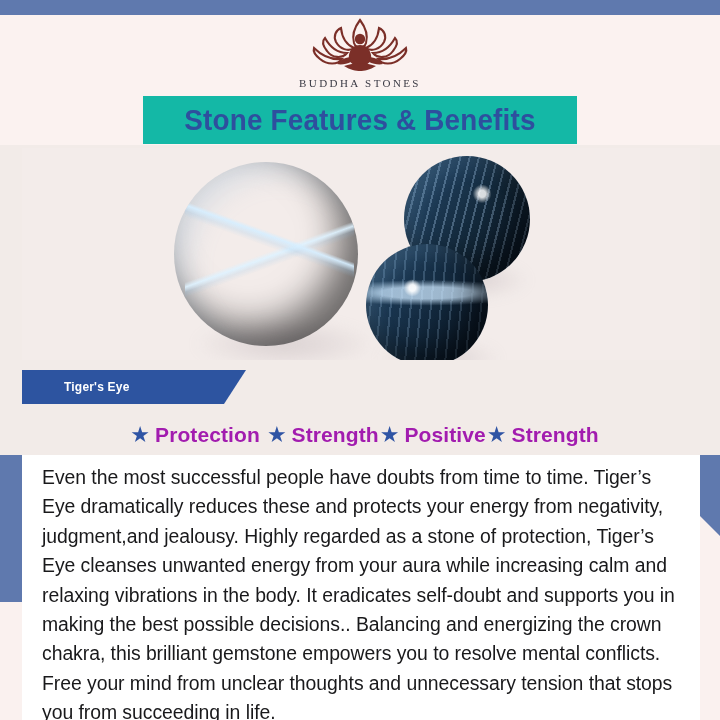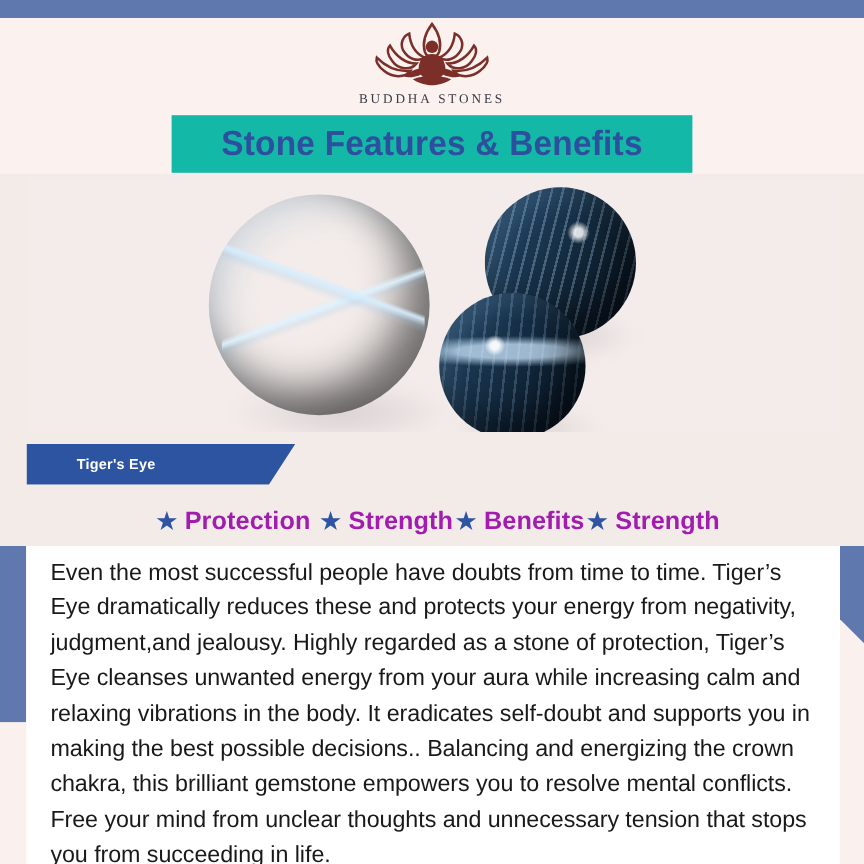--- a/index.html
+++ b/index.html
@@ -161,21 +161,21 @@
     <span class="benefit">
       <span class="star">★</span>
       <span class="lbl">Protection</span>
     </span>
     <span class="benefit">
       <span class="star">★</span>
       <span class="lbl">Strength</span>
     </span>
     <span class="benefit tight">
       <span class="star">★</span>
-      <span class="lbl">Benefits</span>
+      <span class="lbl">Positive</span>
     </span>
     <span class="benefit tight">
       <span class="star">★</span>
       <span class="lbl">Strength</span>
     </span>
   </div>
 
   <div class="copy">
     <p>Even the most successful people have doubts from time to time. Tiger’s Eye dramatically reduces these and protects your energy from negativity, judgment,and jealousy. Highly regarded as a stone of protection, Tiger’s Eye cleanses unwanted energy from your aura while increasing calm and relaxing vibrations in the body. It eradicates self-doubt and supports you in making the best possible decisions.. Balancing and energizing the crown chakra, this brilliant gemstone empowers you to resolve mental conflicts. Free your mind from unclear thoughts and unnecessary tension that stops you from succeeding in life.</p>
   </div>

